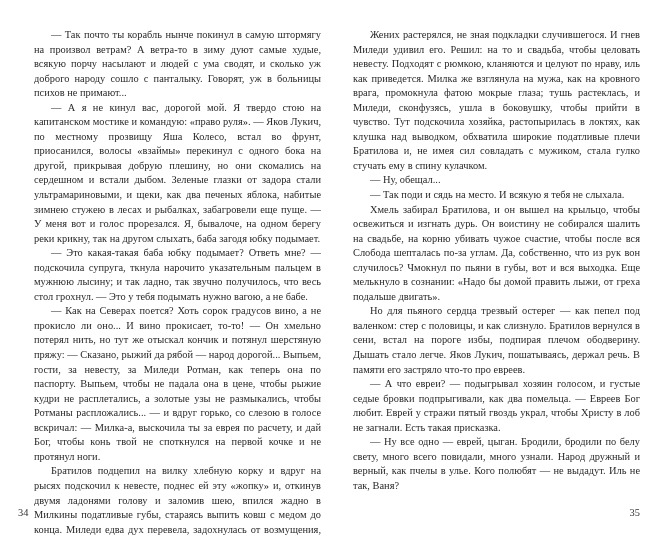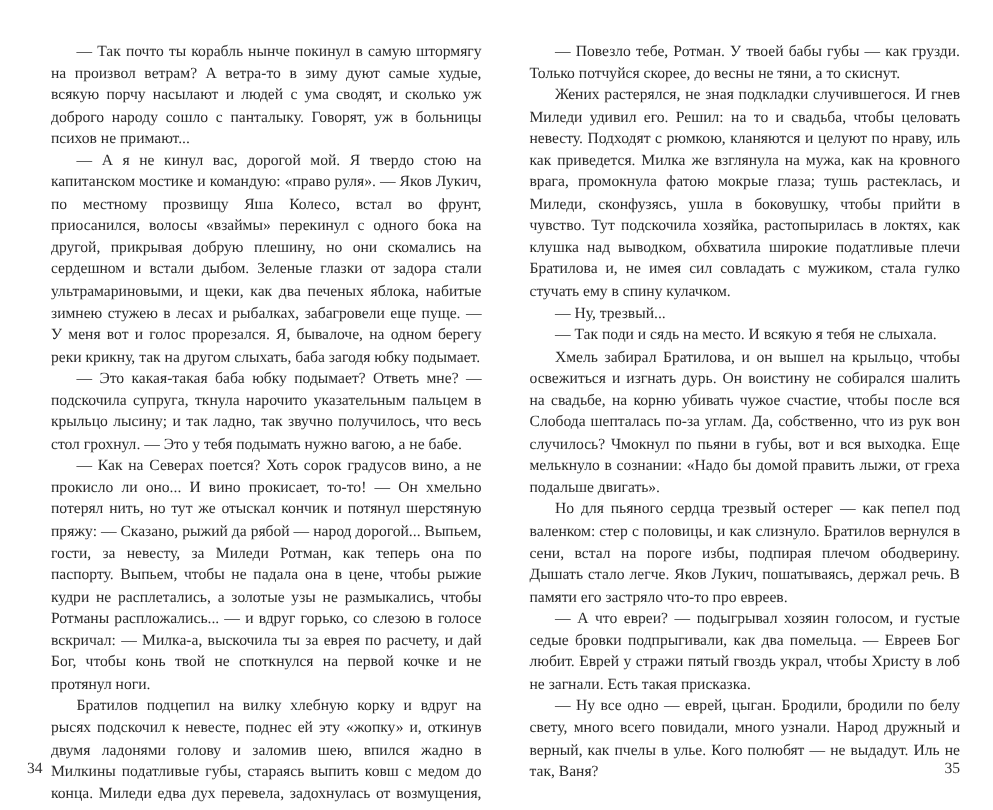--- a/index.html
+++ b/index.html
@@ -16,33 +16,32 @@
   .right .folio { right: 22px; }
 </style>
 </head>
 <body>
 
 <div class="spread">
   <div class="page left">
     <div class="text">
       <p>— Так почто ты корабль нынче покинул в самую штормягу на произвол ветрам? А ветра-то в зиму дуют самые худые, всякую порчу насылают и людей с ума сводят, и сколько уж доброго народу сошло с панталыку. Говорят, уж в больницы психов не примают...</p>
       <p>— А я не кинул вас, дорогой мой. Я твердо стою на капитанском мостике и командую: «право руля». — Яков Лукич, по местному прозвищу Яша Колесо, встал во фрунт, приосанился, волосы «взаймы» перекинул с одного бока на другой, прикрывая добрую плешину, но они скомались на сердешном и встали дыбом. Зеленые глазки от задора стали ультрамариновыми, и щеки, как два печеных яблока, набитые зимнею стужею в лесах и рыбалках, забагровели еще пуще. — У меня вот и голос прорезался. Я, бывалоче, на одном берегу реки крикну, так на другом слыхать, баба загодя юбку подымает.</p>
-      <p>— Это какая-такая баба юбку подымает? Ответь мне? — подскочила супруга, ткнула нарочито указательным пальцем в крыльцо лысину; и так ладно, так звучно получилось, что весь стол грохнул. — Это у тебя подымать нужно вагою, а не бабе.</p>
+      <p>— Это какая-такая баба юбку подымает? Ответь мне? — подскочила супруга, ткнула нарочито указательным пальцем в мужнюю лысину; и так ладно, так звучно получилось, что весь стол грохнул. — Это у тебя подымать нужно вагою, а не бабе.</p>
       <p>— Как на Северах поется? Хоть сорок градусов вино, а не прокисло ли оно... И вино прокисает, то-то! — Он хмельно потерял нить, но тут же отыскал кончик и потянул шерстяную пряжу: — Сказано, рыжий да рябой — народ дорогой... Выпьем, гости, за невесту, за Миледи Ротман, как теперь она по паспорту. Выпьем, чтобы не падала она в цене, чтобы рыжие кудри не расплетались, а золотые узы не размыкались, чтобы Ротманы распложались... — и вдруг горько, со слезою в голосе вскричал: — Милка-а, выскочила ты за еврея по расчету, и дай Бог, чтобы конь твой не споткнулся на первой кочке и не протянул ноги.</p>
       <p>Братилов подцепил на вилку хлебную корку и вдруг на рысях подскочил к невесте, поднес ей эту «жопку» и, откинув двумя ладонями голову и заломив шею, впился жадно в Милкины податливые губы, стараясь выпить ковш с медом до конца. Миледи едва дух перевела, задохнулась от возмущения, налилась краскою, плеснула шампанским в лицо.</p>
 
     </div>
     <div class="folio">34</div>
   </div>
 
   <div class="page right">
     <div class="text">
-      <p>— Повезло тебе, Ротман. У твоей бабы губы — как грузди. Только потчуйся скорее, до весны не тяни, а то скиснут.</p>
       <p>Жених растерялся, не зная подкладки случившегося. И гнев Миледи удивил его. Решил: на то и свадьба, чтобы целовать невесту. Подходят с рюмкою, кланяются и целуют по нраву, иль как приведется. Милка же взглянула на мужа, как на кровного врага, промокнула фатою мокрые глаза; тушь растеклась, и Миледи, сконфузясь, ушла в боковушку, чтобы прийти в чувство. Тут подскочила хозяйка, растопырилась в локтях, как клушка над выводком, обхватила широкие податливые плечи Братилова и, не имея сил совладать с мужиком, стала гулко стучать ему в спину кулачком.</p>
-      <p>— Ну, трезвый...</p>
+      <p>— Ну, обещал...</p>
       <p>— Так поди и сядь на место. И всякую я тебя не слыхала.</p>
       <p>Хмель забирал Братилова, и он вышел на крыльцо, чтобы освежиться и изгнать дурь. Он воистину не собирался шалить на свадьбе, на корню убивать чужое счастие, чтобы после вся Слобода шепталась по-за углам. Да, собственно, что из рук вон случилось? Чмокнул по пьяни в губы, вот и вся выходка. Еще мелькнуло в сознании: «Надо бы домой править лыжи, от греха подальше двигать».</p>
       <p>Но для пьяного сердца трезвый остерег — как пепел под валенком: стер с половицы, и как слизнуло. Братилов вернулся в сени, встал на пороге избы, подпирая плечом ободверину. Дышать стало легче. Яков Лукич, пошатываясь, держал речь. В памяти его застряло что-то про евреев.</p>
       <p>— А что евреи? — подыгрывал хозяин голосом, и густые седые бровки подпрыгивали, как два помельца. — Евреев Бог любит. Еврей у стражи пятый гвоздь украл, чтобы Христу в лоб не загнали. Есть такая присказка.</p>
       <p>— Ну все одно — еврей, цыган. Бродили, бродили по белу свету, много всего повидали, много узнали. Народ дружный и верный, как пчелы в улье. Кого полюбят — не выдадут. Иль не так, Ваня?</p>
 
     </div>
     <div class="folio">35</div>
   </div>
 </div>

